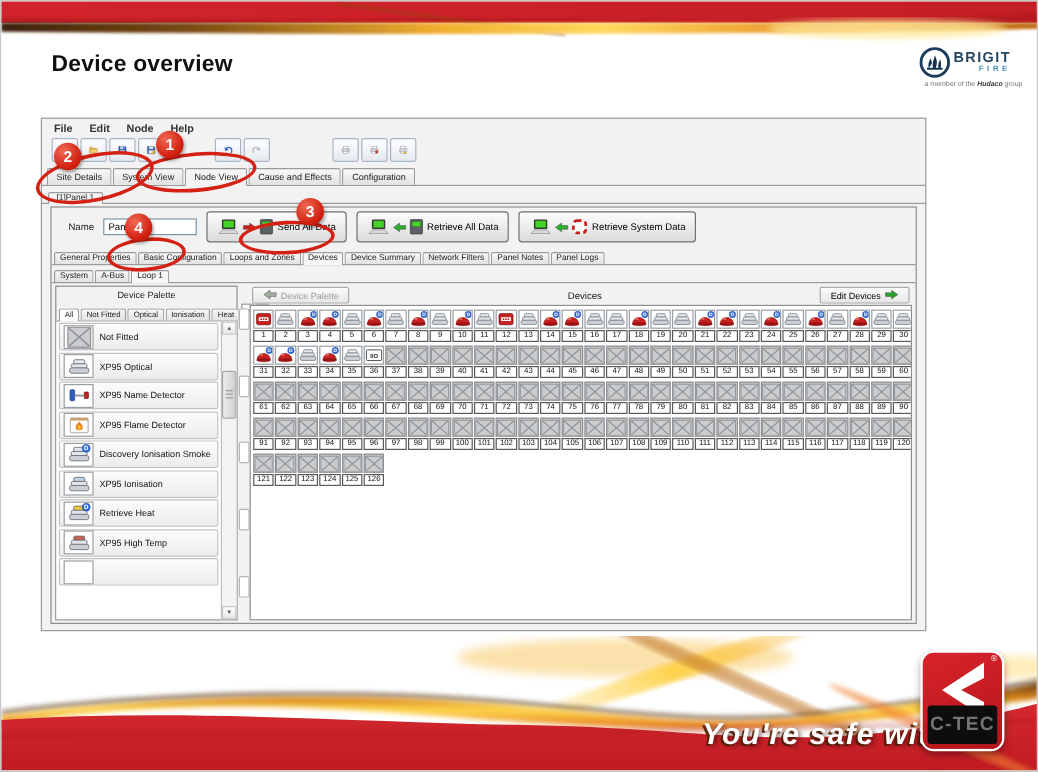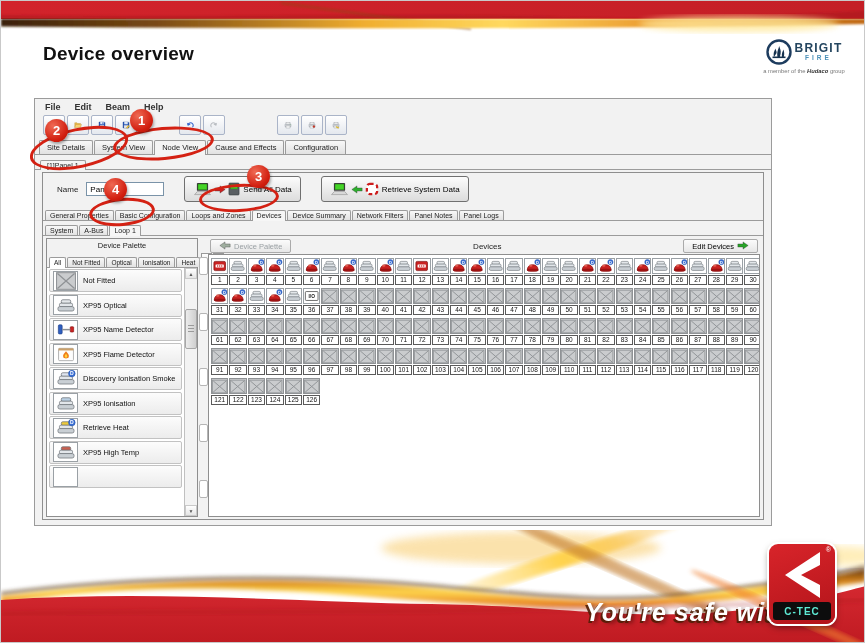--- a/index.html
+++ b/index.html
@@ -4,21 +4,21 @@
 <style>
   html,body{margin:0;padding:0;background:#9a9a9a;}
   .slide{position:relative;width:865px;height:643px;background:#fff;overflow:hidden;
          border:1px solid #c9c9c9;font-family:"Liberation Sans",sans-serif;box-sizing:border-box;}
   .top-banner,.bottom-banner{position:absolute;left:0;display:block;}
   .top-banner{top:0;}
   .bottom-banner{bottom:0;}
   .title{position:absolute;left:42px;top:42px;margin:0;font-size:19px;font-weight:bold;color:#111;letter-spacing:.2px;z-index:5;}
 
   
-  .brigit{position:absolute;right:12px;top:38px;width:96px;text-align:center;z-index:5;}
+  .brigit{position:absolute;right:12px;top:38px;width:96px;text-align:right;z-index:5;}
   .b-row{display:flex;align-items:center;justify-content:center;gap:3px;}
   .b-name{font-size:12px;font-weight:bold;color:#24455f;letter-spacing:1.2px;display:block;line-height:11px;}
   .b-fire{display:block;font-size:6.5px;color:#4a90b8;letter-spacing:3px;font-weight:bold;}
   .b-tagline{font-size:5.8px;color:#777;margin-top:3px;}
   .b-tagline b{color:#333;font-style:italic;}
 
   
   .app{position:absolute;left:33px;top:97px;width:738px;height:428px;background:#f2f2f2;
        border:1px solid #9b9b9b;font-size:8px;color:#222;z-index:5;box-sizing:border-box;}
   .menubar{display:flex;gap:2px;padding:2px 4px 1px;font-size:9px;color:#333;}
@@ -33,21 +33,21 @@
   .tab{border:1px solid #9b9b9b;border-bottom:none;border-radius:2px 2px 0 0;padding:2px 7px;
        background:linear-gradient(#f8f8f8,#e2e2e2);margin-right:1px;font-size:7.5px;white-space:nowrap;position:relative;}
   .tab.active{background:#f4f4f4;margin-bottom:-1px;padding-bottom:3px;z-index:2;}
   .tabs-sub .tab{font-size:7px;padding:1px 6px;background:#f4f4f4;margin-bottom:-1px;}
 
   .panelBox{position:absolute;left:7px;top:73px;width:722px;height:348px;border:1px solid #8e8e8e;
             background:#f2f2f2;display:flex;flex-direction:column;box-sizing:border-box;}
   .nameRow{height:32px;display:flex;align-items:center;padding-left:14px;flex:0 0 auto;}
   .lbl{font-size:8px;margin-right:8px;}
   .nameInput{width:78px;height:14px;font-size:8px;border:1px solid #7a93a8;padding:0 3px;font-family:inherit;box-sizing:border-box;}
-  .abtn{height:26px;display:flex;align-items:center;gap:3px;padding:0 8px;margin-left:20px;
+  .abtn{height:26px;display:flex;align-items:center;gap:3px;padding:0 8px;margin-left:8px;
         border:1px solid #707070;border-radius:3px;background:linear-gradient(#fcfcfc,#dcdcdc);
         font-size:8px;font-family:inherit;cursor:default;}
   .ic-cluster{display:flex;align-items:center;gap:2px;}
   .tabs2{height:15px;padding-left:2px;}
   .tabs3{height:14px;padding-left:2px;}
   .tabs2 .tab,.tabs3 .tab{font-size:7px;padding:1px 4px;}
   .tabs2 .tab.active,.tabs3 .tab.active{padding-bottom:2px;background:#f6f6f6;}
 
   .content{flex:1;display:flex;padding:2px 3px;min-height:0;}
   .palette{width:152px;border:1px solid #8e8e8e;display:flex;flex-direction:column;background:#f2f2f2;box-sizing:border-box;}
@@ -106,22 +106,22 @@
   .bd4{left:103px;top:177px;}
 
   
   .safe-tagline{position:absolute;left:584px;top:597px;font-size:25px;font-weight:bold;font-style:italic;color:#fff;
                 letter-spacing:1px;white-space:nowrap;z-index:30;
                 text-shadow:-2px 2px 0 rgba(80,30,6,.9),2px 2px 4px rgba(40,10,0,.6);}
   .ctec{position:absolute;left:768px;top:543px;width:66px;height:80px;border-radius:9px;
         background:linear-gradient(160deg,#d8242a,#b2141a);box-shadow:0 0 0 2px #fff,0 3px 7px rgba(0,0,0,.5);z-index:31;}
   .ctec .reg{position:absolute;top:2px;right:4px;color:#fff;font-size:7px;}
   .ctec svg{position:absolute;left:7px;top:6px;}
-  .ctec .band{position:absolute;left:4px;right:4px;bottom:4px;height:18px;background:#0d0d0d;border-radius:3px;
-              color:#5eead4;font-size:10px;font-weight:bold;letter-spacing:1px;display:flex;align-items:center;justify-content:center;}
+  .ctec .band{position:absolute;left:4px;right:4px;bottom:4px;height:32px;background:#0d0d0d;border-radius:3px;
+              color:#737373;font-size:16px;font-weight:bold;letter-spacing:1px;display:flex;align-items:center;justify-content:center;}
 </style>
 </head>
 <body>
 
 <div class="slide">
 
   <svg class="top-banner" width="865" height="36" viewBox="0 0 865 36">
     <defs>
       <linearGradient id="tg1" x1="0" y1="0" x2="1" y2="0">
         <stop offset="0" stop-color="#3a2008"></stop>
@@ -165,21 +165,21 @@
         <span class="b-fire">FIRE</span>
       </div>
     </div>
     <div class="b-tagline"><span>a member of the </span><b>Hudaco</b><span> group</span></div>
   </div>
 
   <div class="app">
     <div class="menubar" id="menubar">
         <span>File</span>
         <span>Edit</span>
-        <span>Beam</span>
+        <span>Node</span>
         <span>Help</span>
       </div>
     <div class="toolbar" id="toolbar">
         <button class="tbtn">
           <svg width="16" height="16" viewBox="0 0 16 16">
             <path d="M3.5,1.5 h6 l3,3 v10 h-9 z" fill="#fff" stroke="#777" stroke-width="0.8"></path>
             <path d="M9.5,1.5 v3 h3" fill="none" stroke="#777" stroke-width="0.8"></path>
             <path d="M4.4,2 l0.8,1.6 1.8,0.3 -1.3,1.2 0.3,1.8 -1.6,-0.9 -1.6,0.9 0.3,-1.8 -1.3,-1.2 1.8,-0.3 z" fill="#f2c12e" stroke="#c49016" stroke-width="0.4"></path>
           </svg>
         </button>
@@ -279,20 +279,37 @@
         <button class="abtn">
             <span class="ic-cluster">
               <svg width="19" height="14" viewBox="0 0 20 15">
                 <rect x="4" y="1" width="12" height="8.5" rx="1" fill="#3a3a3a"></rect>
                 <rect x="5.2" y="2.2" width="9.6" height="6.1" fill="#45d427" stroke="#1e7a10" stroke-width="0.4"></rect>
                 <path d="M1.5,13.5 H18.5 L15.5,10.2 H4.5 Z" fill="#d9d9d9" stroke="#8a8a8a" stroke-width="0.6"></path>
               </svg>
               <svg width="12" height="9" viewBox="0 0 14 10">
                 <path d="M13,3.2 H7 V0.8 L1,5 L7,9.2 V6.8 H13 Z" fill="#2fae2f" stroke="#333" stroke-width="0.4"></path>
               </svg>
+              <svg width="12" height="14" viewBox="0 0 13 15">
+                <rect x="1" y="1" width="11" height="13" rx="1" fill="#5a5f63" stroke="#32373b" stroke-width="0.6"></rect>
+                <rect x="2.6" y="2.8" width="7.8" height="4.6" fill="#45d427" stroke="#1e7a10" stroke-width="0.4"></rect>
+              </svg>
+            </span>
+          <span>Retrieve All Data</span>
+        </button>
+        <button class="abtn">
+            <span class="ic-cluster">
+              <svg width="19" height="14" viewBox="0 0 20 15">
+                <rect x="4" y="1" width="12" height="8.5" rx="1" fill="#3a3a3a"></rect>
+                <rect x="5.2" y="2.2" width="9.6" height="6.1" fill="#45d427" stroke="#1e7a10" stroke-width="0.4"></rect>
+                <path d="M1.5,13.5 H18.5 L15.5,10.2 H4.5 Z" fill="#d9d9d9" stroke="#8a8a8a" stroke-width="0.6"></path>
+              </svg>
+              <svg width="12" height="9" viewBox="0 0 14 10">
+                <path d="M13,3.2 H7 V0.8 L1,5 L7,9.2 V6.8 H13 Z" fill="#2fae2f" stroke="#333" stroke-width="0.4"></path>
+              </svg>
               <svg width="14" height="14" viewBox="0 0 15 15">
                 <rect x="2" y="2" width="11" height="11" rx="3.2" fill="#fff" stroke="#cc1d1d" stroke-width="2.4" stroke-dasharray="4 3"></rect>
               </svg>
             </span>
           <span>Retrieve System Data</span>
         </button>
       </div>
 
       <div class="tabs2" id="config-tabs">
           <div class="tab">General Properties</div>

